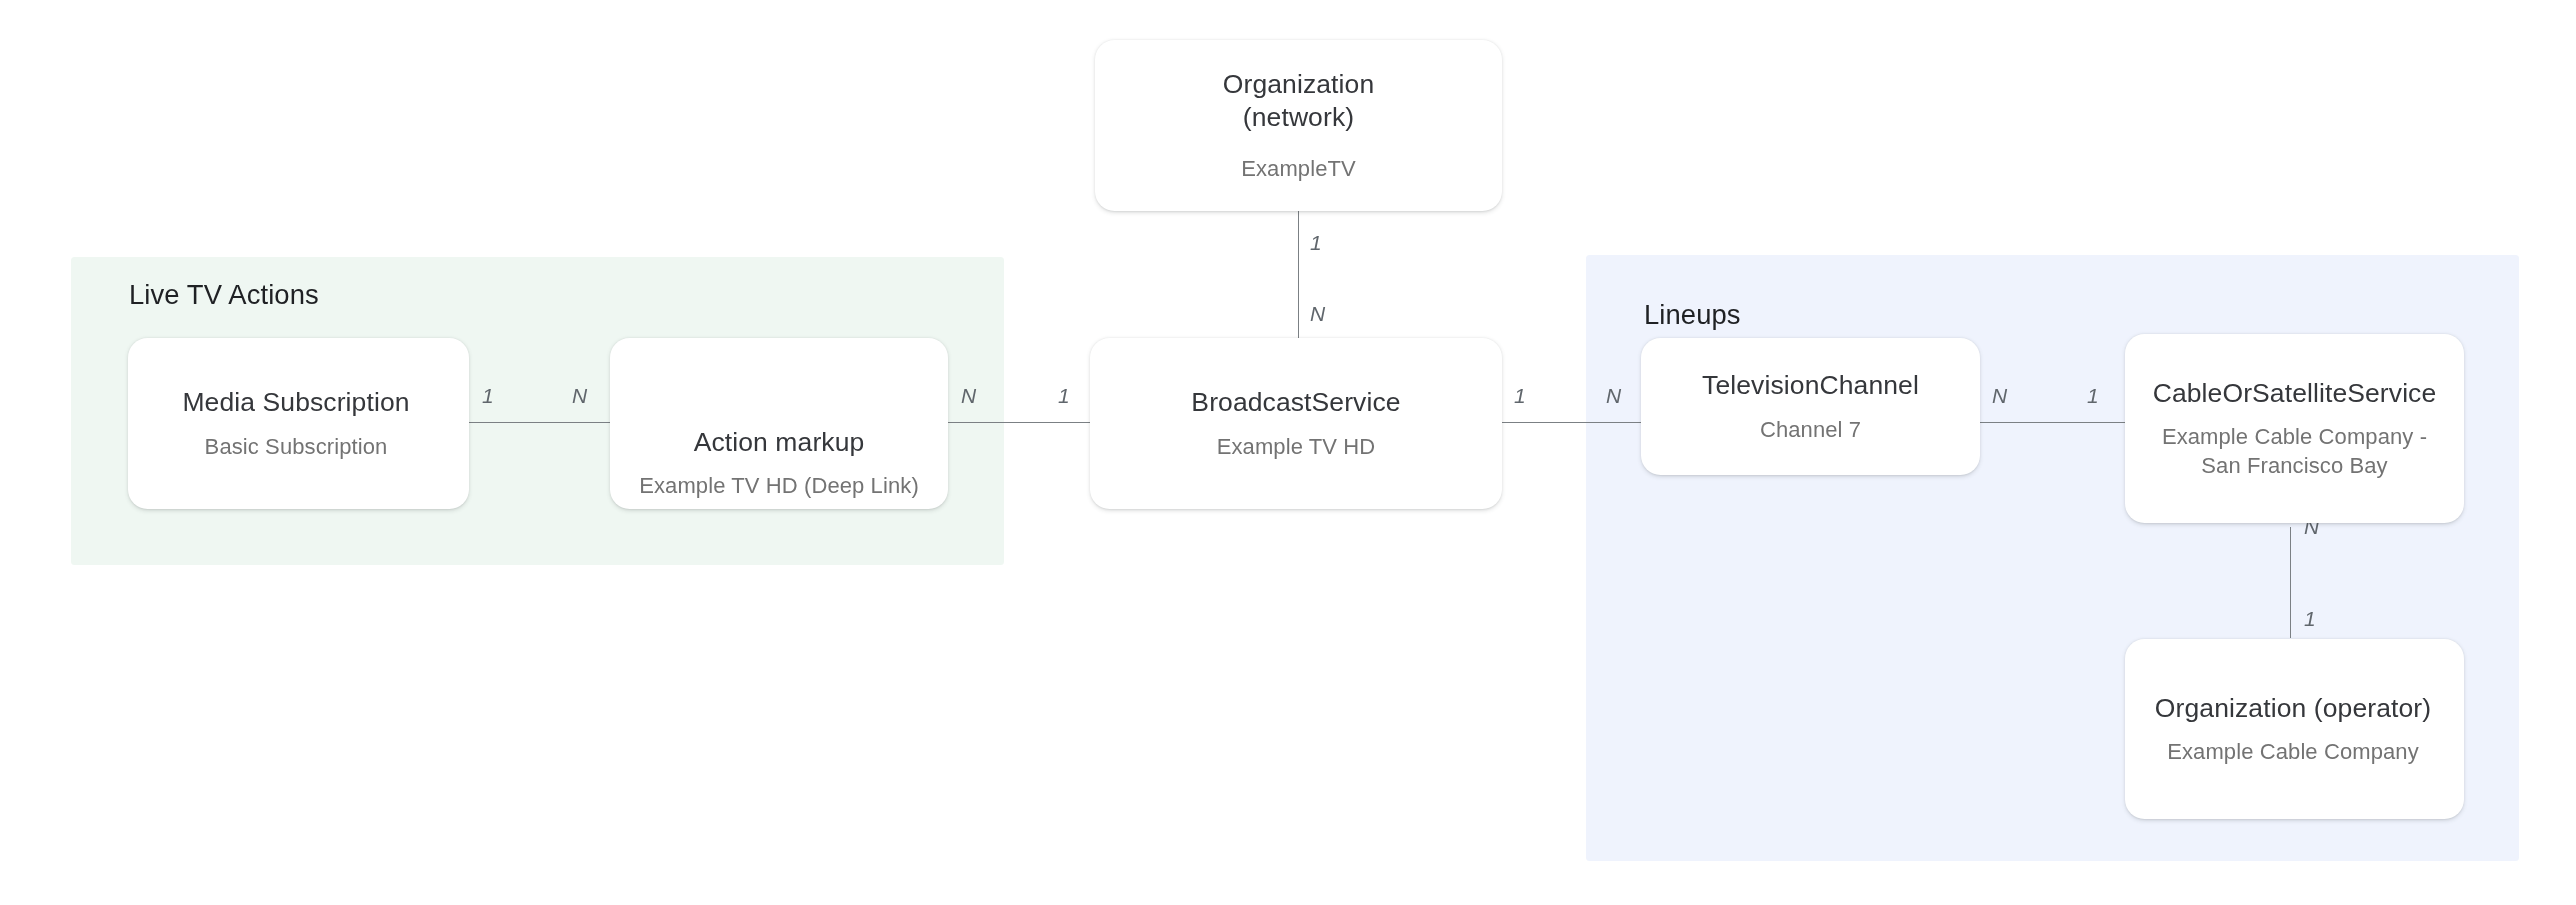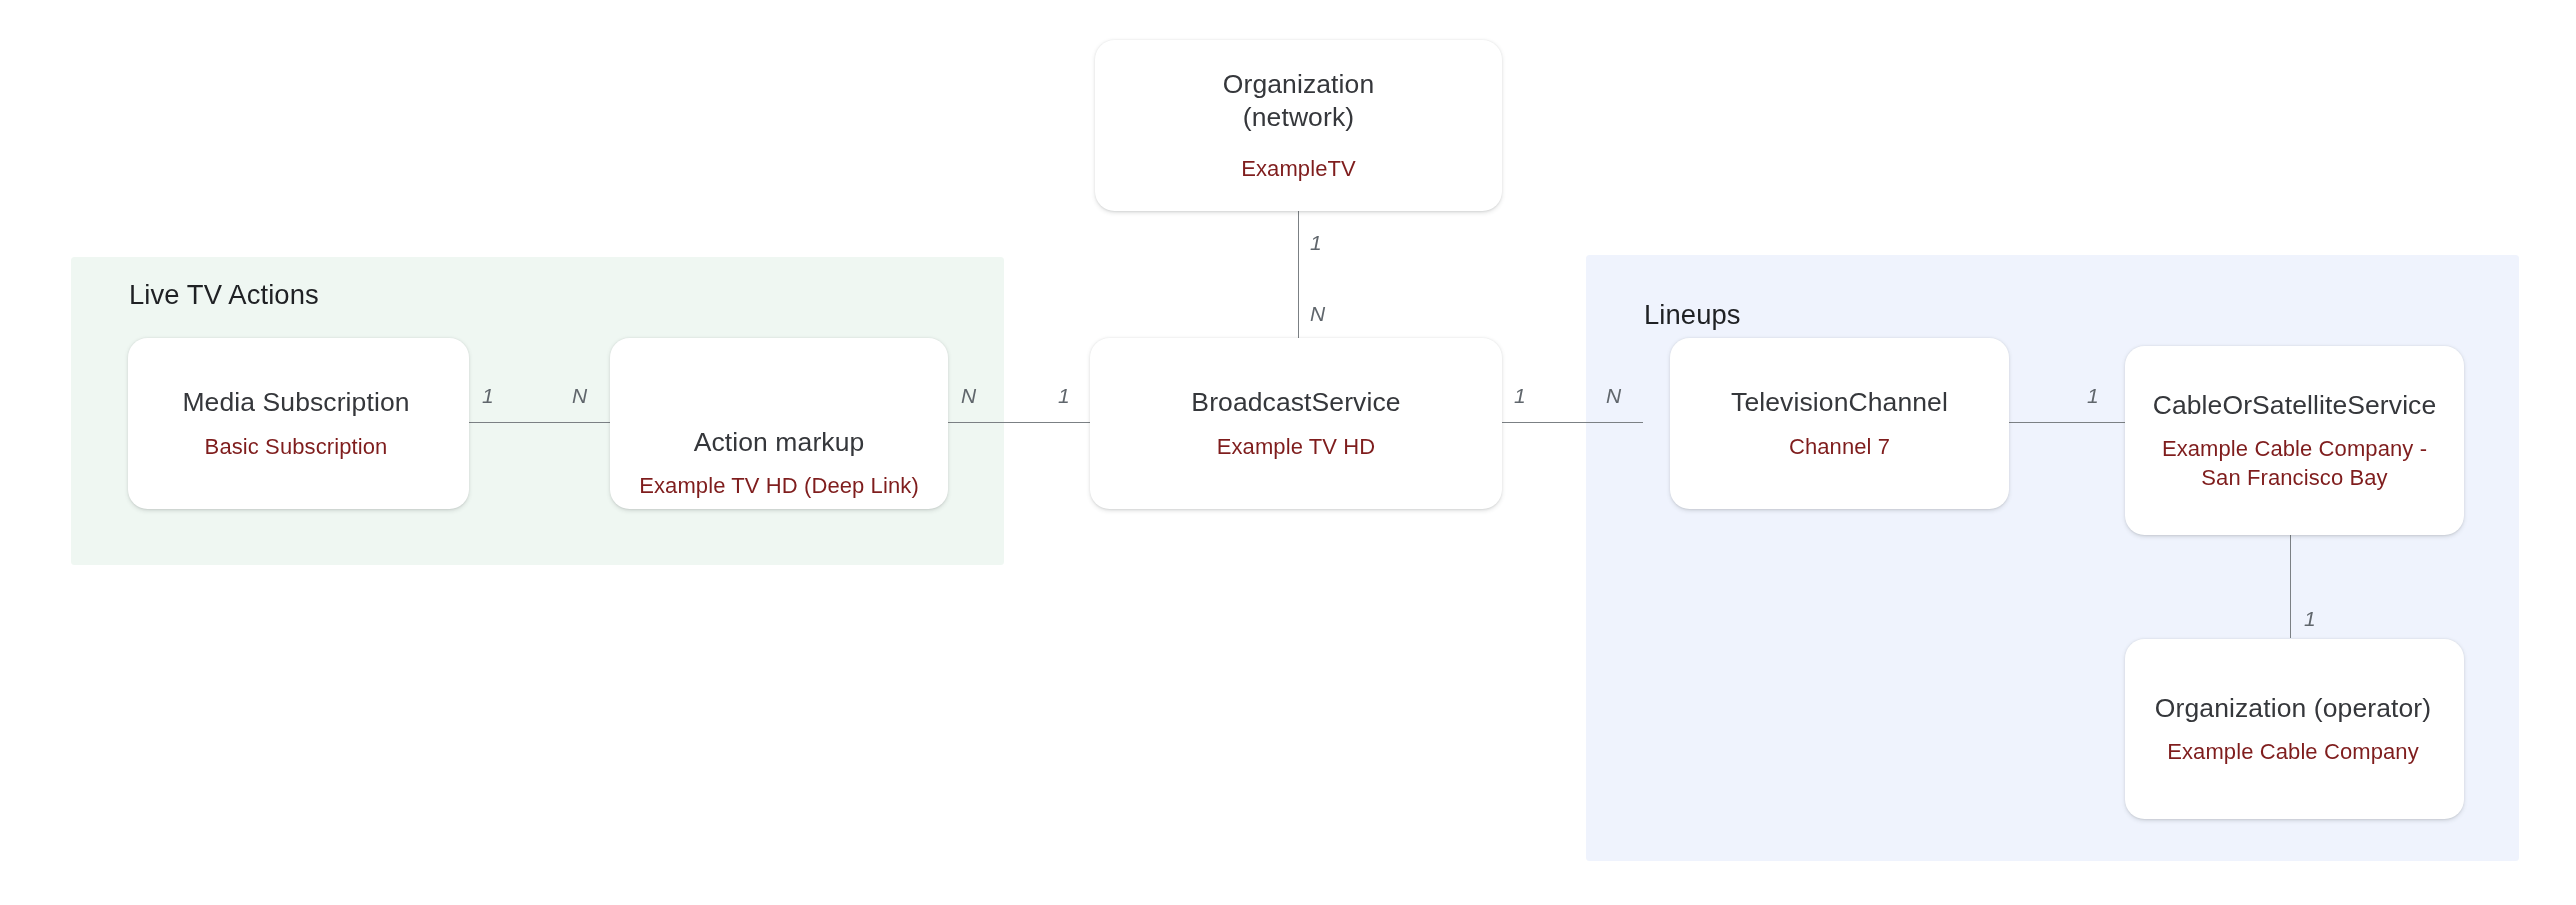--- a/index.html
+++ b/index.html
@@ -91,21 +91,21 @@
     line-height: 33px;
     color: #35373b;
     text-align: center;
     white-space: pre-line;
     letter-spacing: 0.1px;
   }
   .node-subtitle {
     margin-top: 12.4px;
     font-size: 22px;
     line-height: 29px;
-    color: #7f1d1d;
+    color: #737373;
     text-align: center;
     white-space: pre-line;
     letter-spacing: 0.1px;
   }
 </style>
 </head>
 <body>
 
 <div id="canvas">
 
@@ -155,26 +155,26 @@
   <div class="node" id="node-action-markup" style="left:610px; top:338px; width:338px; height:171px;justify-content:flex-end;">
     <div class="node-title">Action markup</div>
     <div class="node-subtitle">Example TV HD (Deep Link)</div>
   </div>
 
   <div class="node" id="node-broadcast-service" style="left:1090px; top:338px; width:412px; height:171px;">
     <div class="node-title">BroadcastService</div>
     <div class="node-subtitle">Example TV HD</div>
   </div>
 
-  <div class="node" id="node-television-channel" style="left:1641px; top:338px; width:339px; height:171px;margin-left:29px;">
+  <div class="node" id="node-television-channel" style="left:1641px; top:338px; width:339px; height:137px;">
     <div class="node-title">TelevisionChannel</div>
     <div class="node-subtitle">Channel 7</div>
   </div>
 
-  <div class="node" id="node-cable-or-satellite-service" style="left:2125px; top:346px; width:339px; height:189px;">
+  <div class="node" id="node-cable-or-satellite-service" style="left:2125px; top:334px; width:339px; height:189px;">
     <div class="node-title">CableOrSatelliteService</div>
     <div class="node-subtitle">Example Cable Company -
 San Francisco Bay</div>
   </div>
 
   <div class="node" id="node-organization-operator" style="left:2125px; top:639px; width:339px; height:180px;padding-left:13px;">
     <div class="node-title">Organization (operator)</div>
     <div class="node-subtitle">Example Cable Company</div>
   </div>
 

